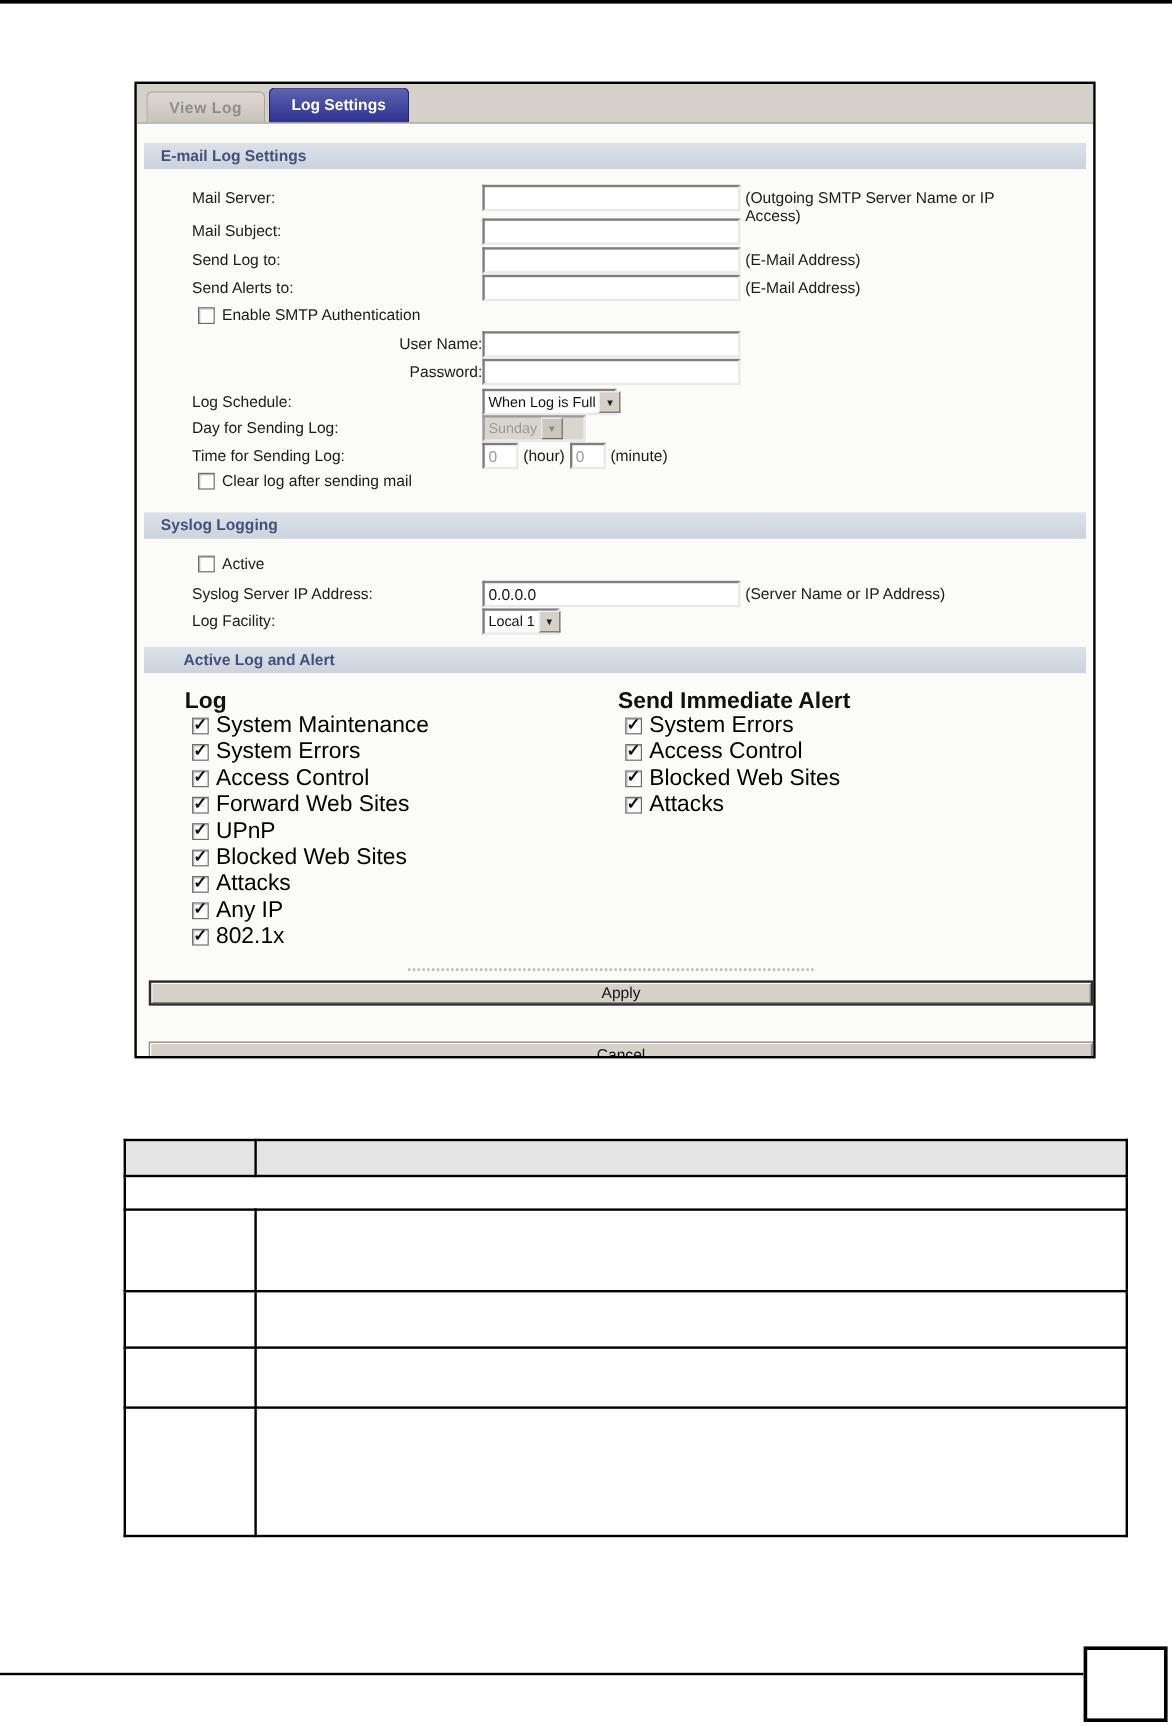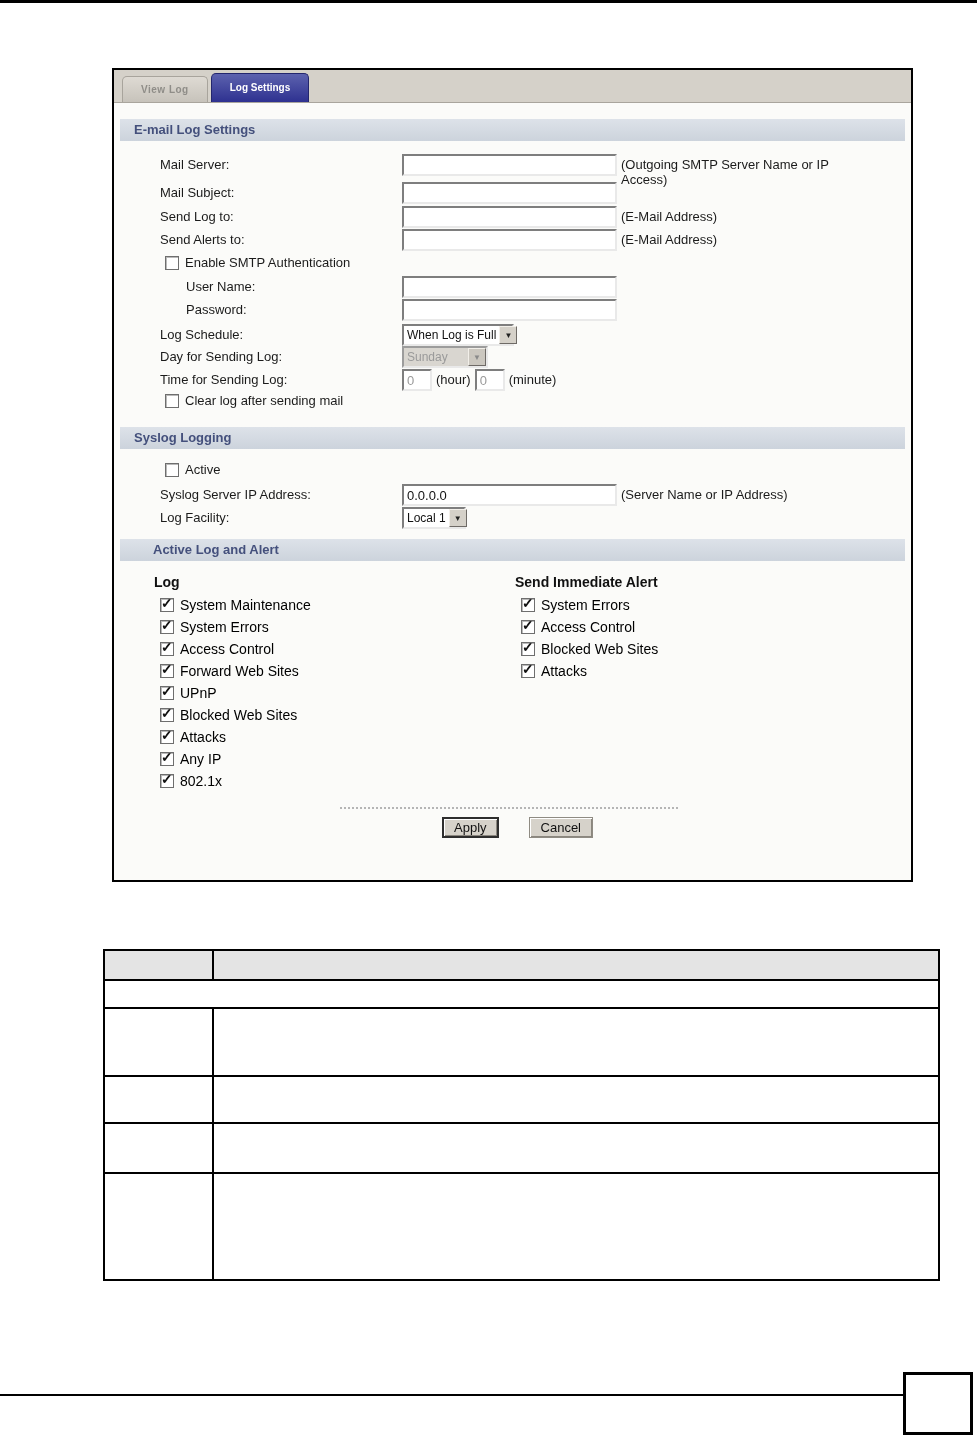--- a/index.html
+++ b/index.html
@@ -5,74 +5,74 @@
   html,body { margin:0; padding:0; background:#fff; }
   .page { position:relative; width:977px; height:1438px; background:#ffffff;
           font-family:"Liberation Sans", sans-serif; overflow:hidden; }
   .top-rule { position:absolute; left:0; top:0; width:977px; height:3px; background:#000; }
 
   
   .shot { position:absolute; left:112px; top:68px; width:797px; height:810px;
           border:2px solid #000; background:#fbfbf9; overflow:hidden; }
   .tabbar { height:32px; background:#d5d1c9; border-bottom:1px solid #a9a59d;
             display:flex; align-items:flex-end; padding-left:8px; }
-  .tab { height:25px; line-height:25px; padding:0 18px; font-weight:bold; font-size:10px;
+  .tab { height:25px; line-height:25px; padding:0 18px; font-weight:bold; font-size:13px;
          border-radius:5px 5px 0 0; }
   .tab.inactive { background:linear-gradient(#dedad3,#c7c3bb); color:#8f8d88;
                   border:1px solid #a8a49c; border-bottom:none; letter-spacing:.5px; }
   .tab.active { background:linear-gradient(#5c62ae,#2e3190); color:#fff;
                 border:1px solid #23266e; border-bottom:none; margin-left:3px;
                 height:28px; line-height:28px; }
 
   .secbar { margin:16px 6px 0 6px; height:22px; line-height:22px;
             background:linear-gradient(#dde2e9,#ccd3dc); color:#44507c;
             font-weight:bold; font-size:13px; padding-left:14px; }
 
   .frm { margin-top:13px; }
   .row { padding-left:46px; display:flex; align-items:flex-start;
          font-size:13px; color:#1b1b1b; }
   .row .lbl { width:242px; flex:none; padding-top:3px; }
-  .lbl.indent { box-sizing:border-box; padding-left:26px; }
+  .lbl.indent { box-sizing:border-box; padding-left:26px;text-align:right; }
   .fld { display:flex; align-items:flex-start; gap:4px; }
   .h28{height:28px}.h26{height:26px}.h25{height:25px}.h24{height:24px}
   .h23{height:23px}.h22{height:22px}.h21{height:21px}
 
   .tb { box-sizing:border-box; width:215px; height:22px; border:2px solid;
         border-color:#7e7e7e #e9e9e9 #e9e9e9 #7e7e7e; background:#fff;
         font:13px "Liberation Sans", sans-serif; padding:0 3px; color:#111; }
   .tb.small { width:30px; color:#9a9a9a; }
   .note { font-size:13px; color:#1b1b1b; padding-top:3px; line-height:15px; }
   .note.wrap { max-width:215px; }
 
   .cbrow { display:flex; align-items:center; gap:6px; cursor:default; }
   .cb-offset { padding-left:51px; }
   .cb { width:12px; height:12px; flex:none; background:#fff; border:1px solid #6e6e6e;
         box-shadow:inset 1px 1px 0 #b9b9b9; position:relative; }
   .cb.checked::after { content:"✓"; position:absolute; left:0px; top:-4px;
         font-size:14px; font-weight:bold; color:#101010; }
 
   .sel { display:inline-flex; box-sizing:border-box; height:22px; border:2px solid;
          border-color:#7e7e7e #e9e9e9 #e9e9e9 #7e7e7e; background:#fff;
-         align-items:center; justify-content:space-between; }
+         align-items:center; justify-content:flex-start; }
   .sel .st { font-size:12px; padding:0 3px; white-space:nowrap; color:#111; }
   .sel .sb { width:16px; height:16px; background:#d5d1c9; flex:none;
              border:1px solid; border-color:#f2efe9 #6e6a66 #6e6a66 #f2efe9;
              font-size:8px; display:flex; align-items:center; justify-content:center; color:#222; }
   .sel.disabled { border-color:#9c9c9c #e9e9e9 #e9e9e9 #9c9c9c; background:#d9d6d0; }
   .sel.disabled .st { color:#9a9a9a; }
   .sel.disabled .sb { background:#cbc7bf; color:#8a8a8a; }
   .w110{width:112px}.w86{width:86px}.w64{width:64px}
 
-  .cols { display:flex; margin-top:13px; padding-left:40px; font-size:14px; }
+  .cols { display:flex; margin-top:13px; padding-left:40px; font-size:19px; }
   .col1 { width:361px; flex:none; } .col2 { flex:1; }
   .colhead { font-weight:bold; color:#111; height:20px; }
   .cbrow.item { height:22px; padding-left:6px; }
 
   .dots { margin:15px 0 0 226px; width:338px; border-top:2px dotted #b5b5b5; }
-  .btnrow { display:flex; justify-content:center; gap:30px; margin-top:8px; padding-left:10px; }
+  .btnrow { display:flex; justify-content:center; gap:30px; margin-top:8px; padding-left:10px;flex-direction:column; }
   .btn { font:13px "Liberation Sans", sans-serif; background:#d6d2ca; color:#111;
          border:1px solid #8f8b83; box-shadow:inset 1px 1px 0 #fff, inset -1px -1px 0 #8a867e;
          padding:2px 11px; cursor:default; }
   .btn.default { border:2px solid #2e2e2e; padding:1px 10px; }
 
   
   .doc-table { position:absolute; left:103px; top:949px; width:837px;
                border-collapse:collapse; table-layout:fixed; }
   .doc-table th, .doc-table td { border:2px solid #000; padding:2px 6px;
                font-size:12px; font-family:"Liberation Sans",sans-serif; }

